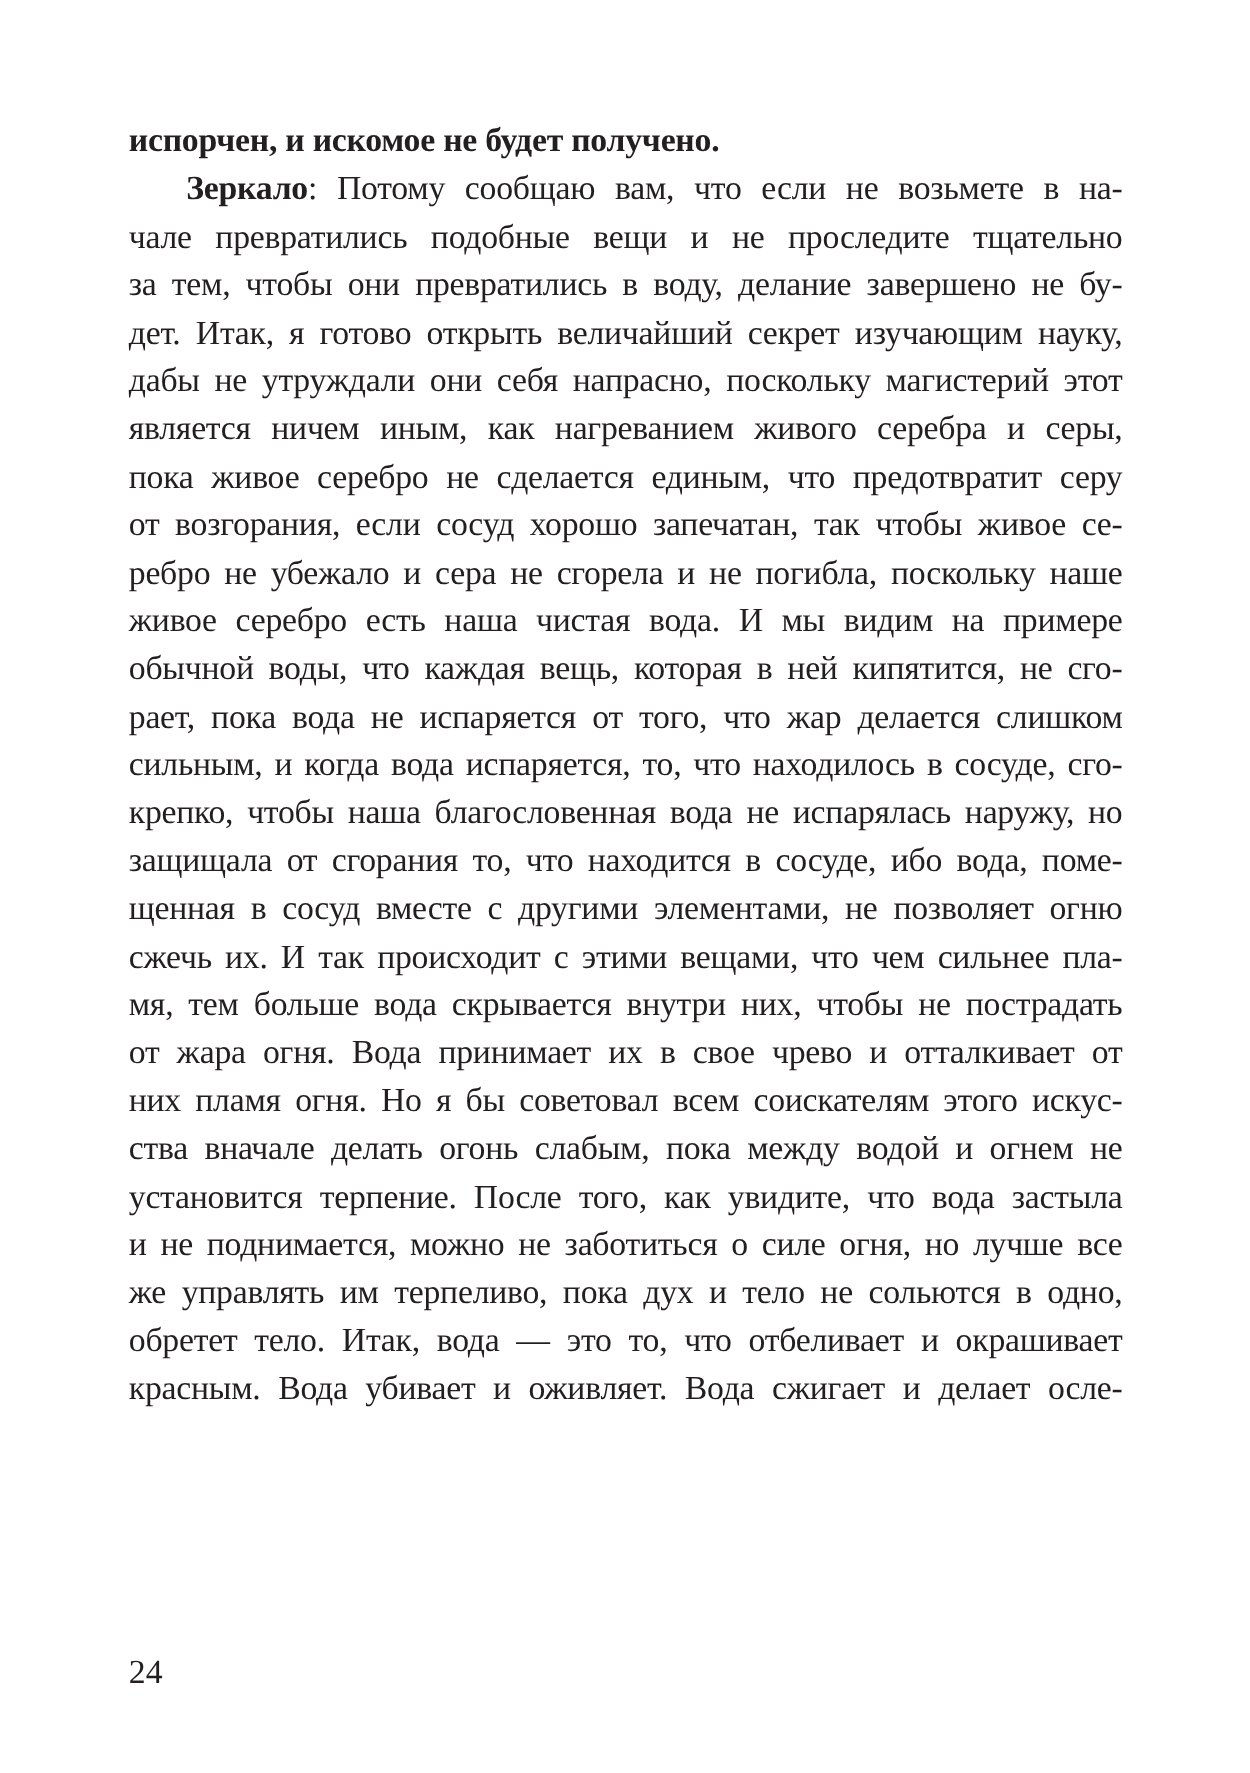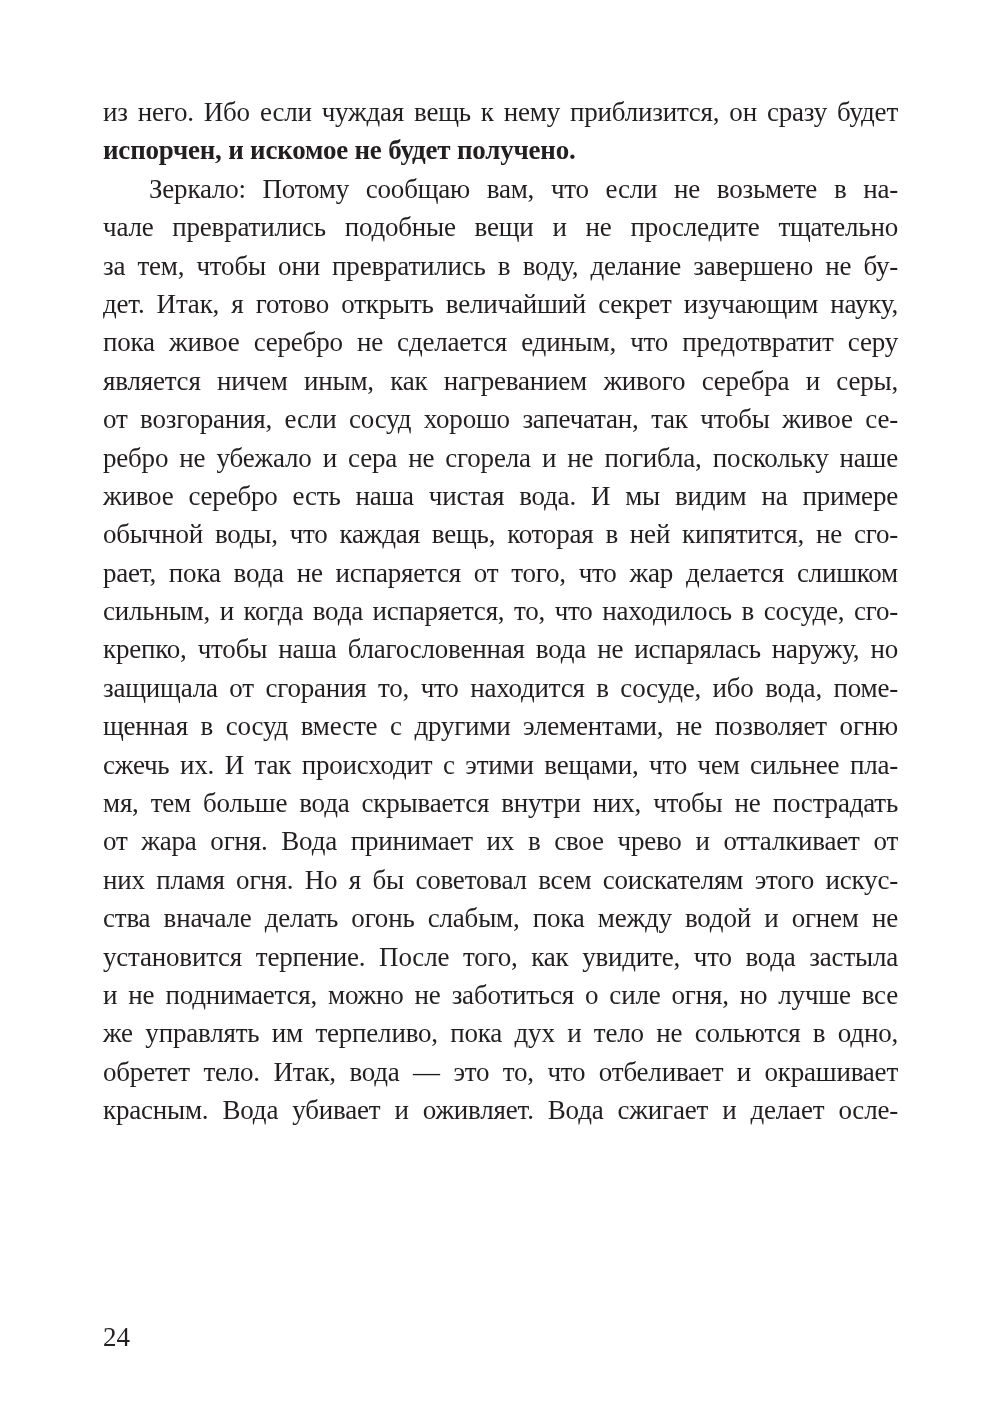--- a/index.html
+++ b/index.html
@@ -32,46 +32,46 @@
       letter-spacing: -0.2px;
     }
     .line.last {
       text-align-last: left;
       font-weight: bold;
     }
     .line.indent {
       padding-left: 46px;
     }
     .speaker {
-      font-weight: normal;
+      font-weight: bold;
     }
     .page-number {
       position: absolute;
       left: 103px;
       top: 1318px;
       font-size: 27px;
       line-height: 38px;
       text-align: right;
     }
   </style>
 </head>
 <body>
 
 <div class="page">
   <div>
-    <span class="line">из него. Ибо если чуждая вещь к нему приблизится, он сразу будет</span>
     <span class="line last">испорчен, и искомое не будет получено.</span>
   </div>
   <div>
     <span class="line indent"><b class="speaker">Зеркало</b><span>: Потому сообщаю вам, что если не возьмете в на-</span></span>
     <span class="line">чале превратились подобные вещи и не проследите тщательно</span>
     <span class="line">за тем, чтобы они превратились в воду, делание завершено не бу-</span>
     <span class="line">дет. Итак, я готово открыть величайший секрет изучающим науку,</span>
+    <span class="line">дабы не утруждали они себя напрасно, поскольку магистерий этот</span>
+    <span class="line">является ничем иным, как нагреванием живого серебра и серы,</span>
     <span class="line">пока живое серебро не сделается единым, что предотвратит серу</span>
-    <span class="line">является ничем иным, как нагреванием живого серебра и серы,</span>
     <span class="line">от возгорания, если сосуд хорошо запечатан, так чтобы живое се-</span>
     <span class="line">ребро не убежало и сера не сгорела и не погибла, поскольку наше</span>
     <span class="line">живое серебро есть наша чистая вода. И мы видим на примере</span>
     <span class="line">обычной воды, что каждая вещь, которая в ней кипятится, не сго-</span>
     <span class="line">рает, пока вода не испаряется от того, что жар делается слишком</span>
     <span class="line">сильным, и когда вода испаряется, то, что находилось в сосуде, сго-</span>
     <span class="line">крепко, чтобы наша благословенная вода не испарялась наружу, но</span>
     <span class="line">защищала от сгорания то, что находится в сосуде, ибо вода, поме-</span>
     <span class="line">щенная в сосуд вместе с другими элементами, не позволяет огню</span>
     <span class="line">сжечь их. И так происходит с этими вещами, что чем сильнее пла-</span>

